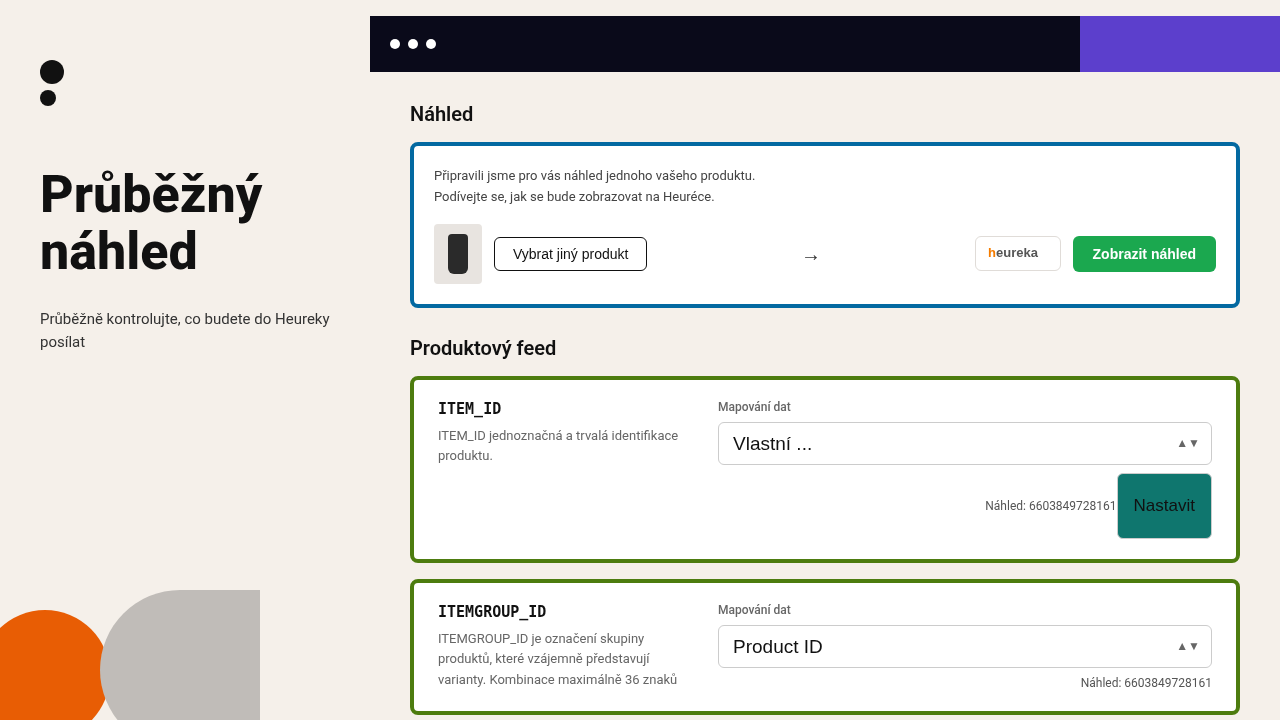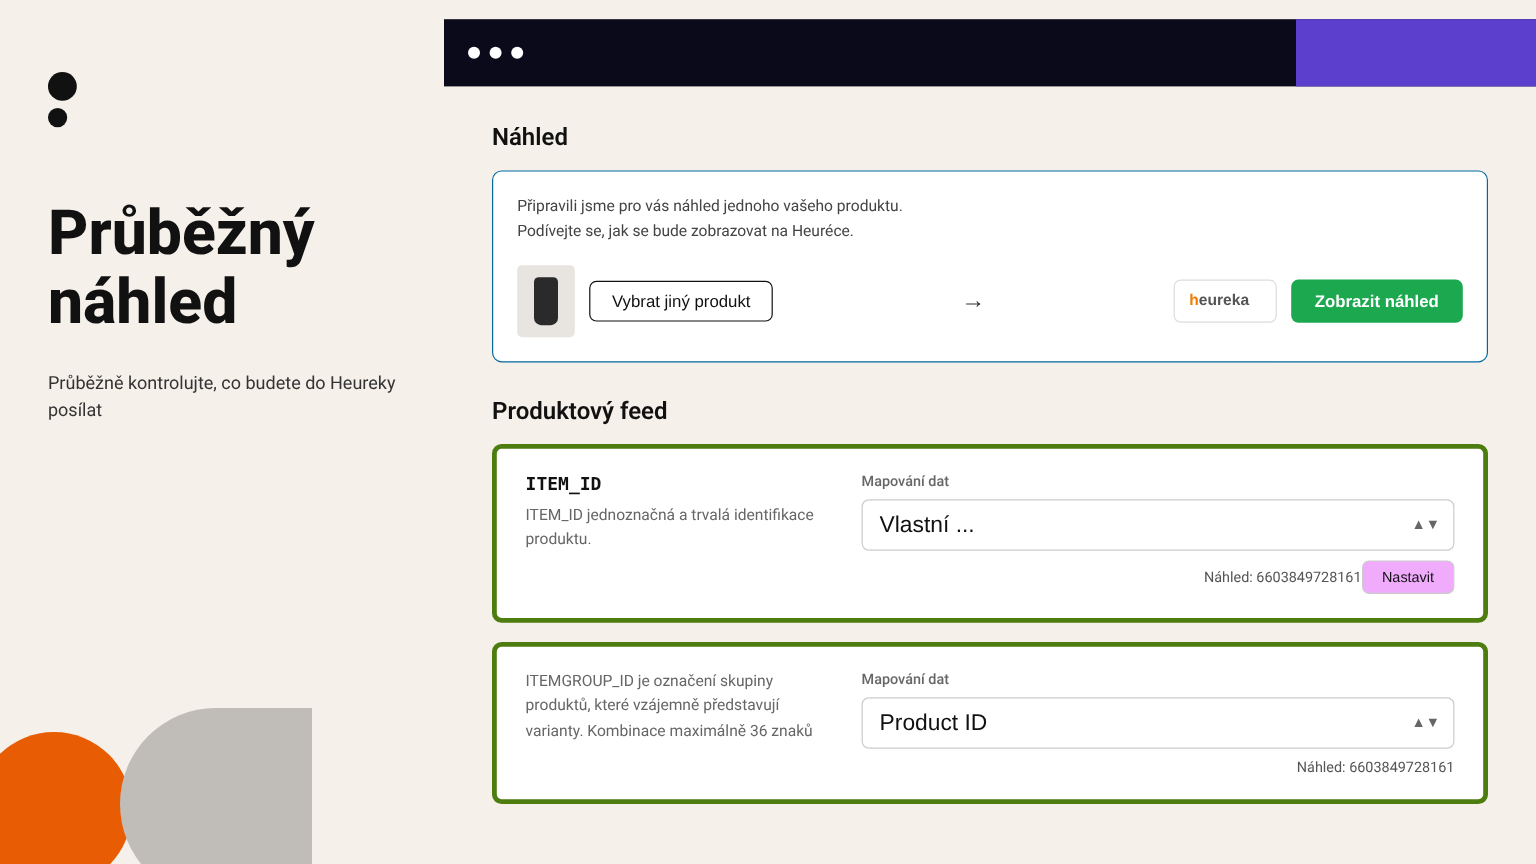--- a/index.html
+++ b/index.html
@@ -126,21 +126,21 @@
       font-size: 20px;
       font-weight: 600;
       color: #111;
       margin-bottom: 16px;
     }
 
     
     .preview-card {
       background: #fff;
       border-radius: 8px;
-      border: 1px solid #0369a1;
+      border: 4px solid #0369a1;
       padding: 20px;
       margin-bottom: 28px;
     }
 
     .preview-info-text {
       font-size: 13px;
       color: #444;
       line-height: 1.6;
       margin-bottom: 16px;
     }
@@ -294,25 +294,25 @@
     .mapping-preview {
       font-size: 12px;
       color: #555;
       display: flex;
       align-items: center;
       justify-content: flex-end;
     }
 
     .btn-nastavit {
       border: 1.5px solid #ccc;
-      background: #f0abfc;
-      color: #111;
-      padding: 6px 16px;
+      background: #0f766e;
+      color: #111;
+      padding: 22px 16px;
       border-radius: 6px;
-      font-size: 12px;
+      font-size: 17px;
       cursor: pointer;
       font-weight: 500;
     }
   </style>
 </head>
 <body>
 
 <div class="sidebar">
   <div class="sidebar-logo">
     <div class="dot"></div>
@@ -379,20 +379,21 @@
           <span class="select-arrow">▲▼</span>
         </div>
         <div class="mapping-preview">
           <span>Náhled: 6603849728161</span>
           <button class="btn-nastavit">Nastavit</button>
         </div>
       </div>
     </div>
         <div class="feed-item-card">
       <div class="feed-item-left">
+        <div class="feed-item-key">ITEMGROUP_ID</div>
         <div class="feed-item-desc">ITEMGROUP_ID je označení skupiny produktů, které vzájemně představují varianty. Kombinace maximálně 36 znaků</div>
       </div>
       <div class="feed-item-right">
         <div class="mapping-label">Mapování dat</div>
         <div class="mapping-select-wrapper">
           <select class="mapping-select">
             <option>Product ID</option>
           </select>
           <span class="select-arrow">▲▼</span>
         </div>

